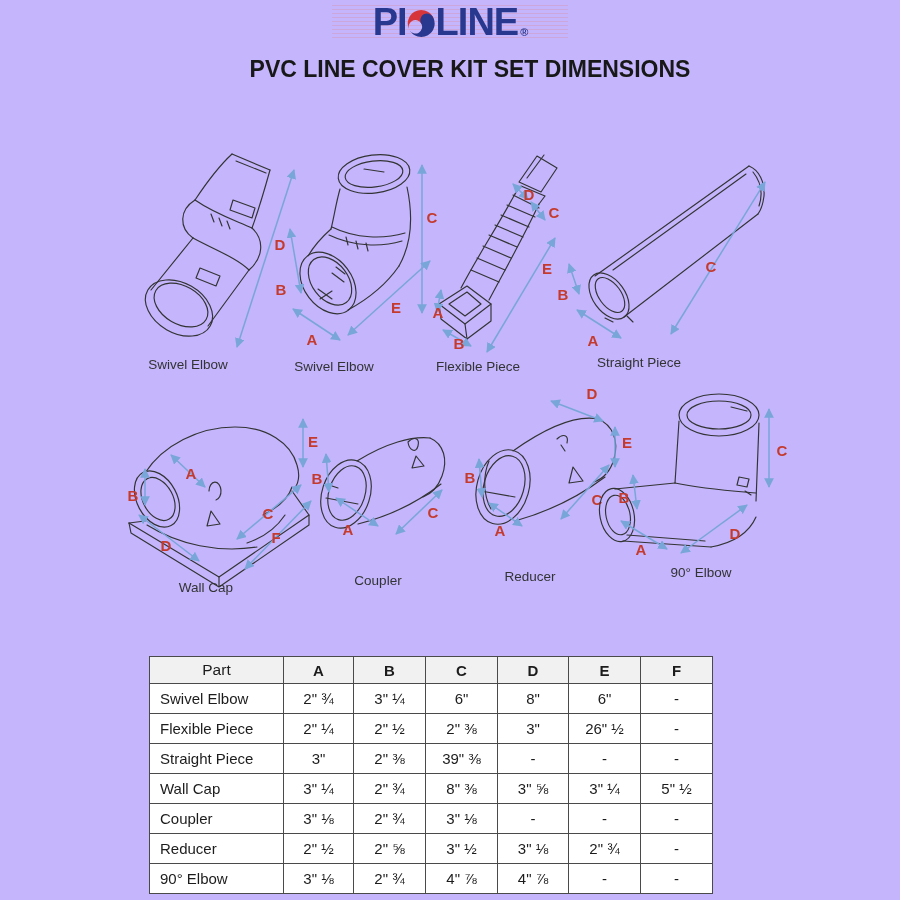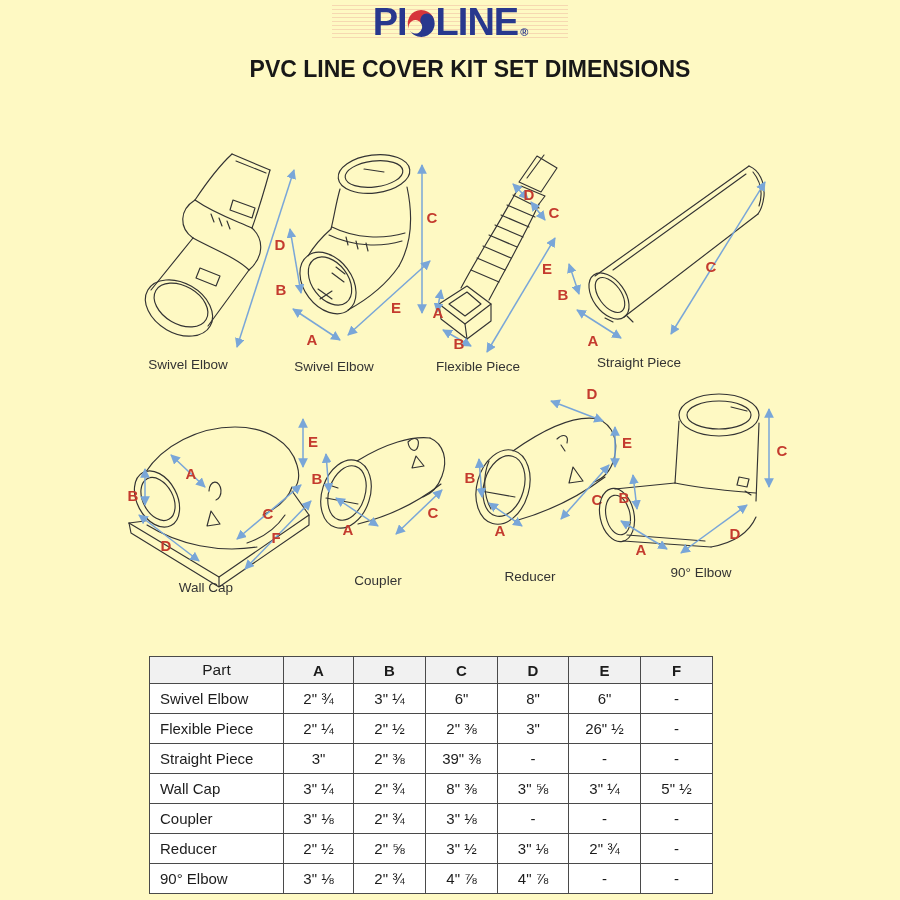--- a/index.html
+++ b/index.html
@@ -1,16 +1,16 @@
 <!DOCTYPE html>
 <html><head>
 <meta charset="utf-8">
 <style>
   html,body{margin:0;padding:0;background:#fff;}
-  .page{position:relative;width:900px;height:900px;background:#fef9c3;overflow:hidden;
+  .page{position:relative;width:900px;height:900px;background:#c4b5fd;overflow:hidden;
         font-family:"Liberation Sans","DejaVu Sans",sans-serif;}
 
   
   .logo-stripes{position:absolute;top:5px;left:50%;transform:translateX(-50%);
         width:236px;height:34px;
         background:repeating-linear-gradient(to bottom,rgba(225,130,130,.28) 0 1px,transparent 1px 4px);}
   .logo{position:absolute;top:0;left:50%;transform:translateX(-50%);
         display:flex;align-items:center;height:44px;
         font-size:38px;font-weight:bold;letter-spacing:-1px;color:#28388e;}
   .logo .mark{width:31px;height:31px;margin:2px -1px 0 -1px;}

